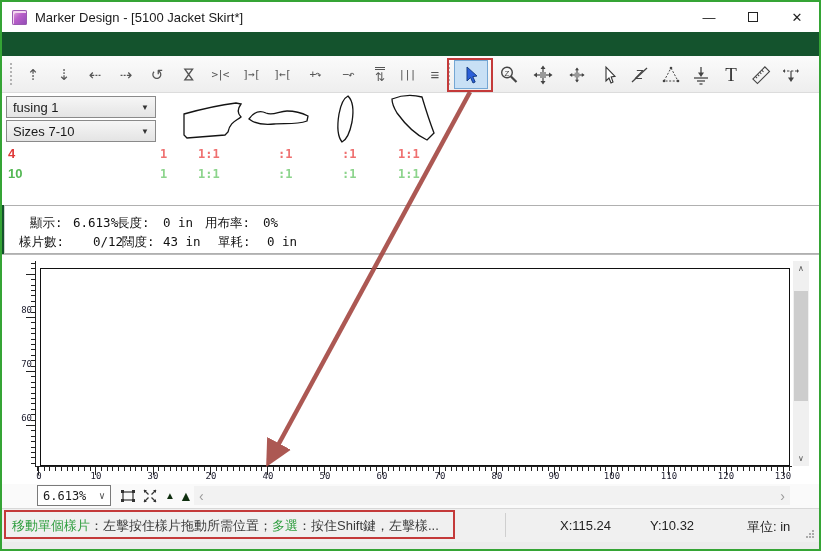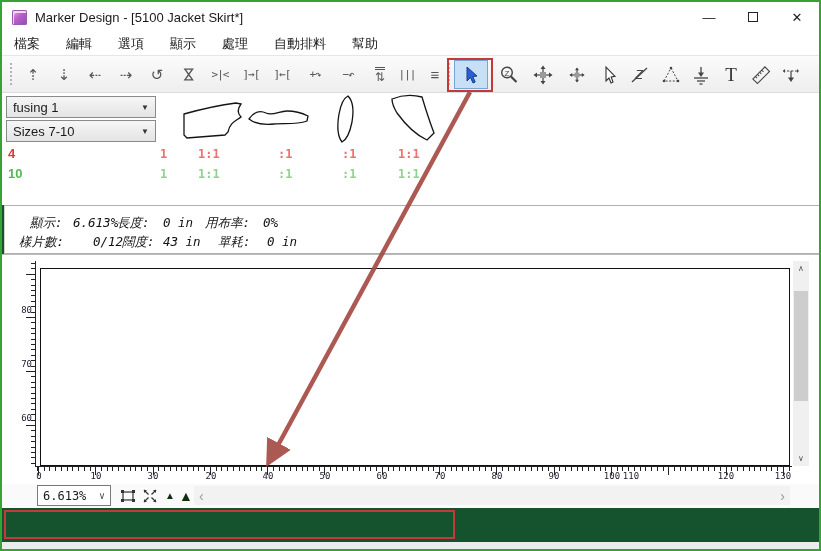--- a/index.html
+++ b/index.html
@@ -41,21 +41,21 @@
   .sizeRed{color:#e03a3a;font-weight:bold;}
   .sizeGreen{color:#55b855;font-weight:bold;}
   .ratio{position:absolute;width:44px;text-align:left;font-weight:bold;font-size:12px;font-family:"DejaVu Sans Mono",monospace;}
   .rowRed{color:#ef7070;}
   .rowGreen{color:#8cd48c;}
   .piece{position:absolute;}
   .piece path{fill:none;stroke:#141414;stroke-width:1.3;}
 
   
   #infopanel{left:2px;top:203px;width:815px;height:49px;border-top:1px solid #b0b0b0;border-bottom:1px solid #b0b0b0;border-left:1px solid #d0d0d0;background:#fff;font-family:"DejaVu Sans Mono",monospace;font-size:12.5px;color:#111;}
-  .inforow{position:absolute;left:0;width:100%;height:16px;font-style:italic;}
+  .inforow{position:absolute;left:0;width:100%;height:16px;}
   .inforow span{position:absolute;white-space:pre;}
 
   
   #canvas{left:0;top:252px;width:817px;height:230px;background:#fff;border-top:1px solid #bbb;}
   #vaxis{left:33px;top:6px;width:1px;height:205px;background:#222;}
   #vticks-min{left:29px;top:6px;width:4px;height:205px;
     background:repeating-linear-gradient(180deg,#222 0 1px,transparent 1px 5.4px);background-position:0 2px;}
   #vticks-maj{left:24px;top:6px;width:9px;height:205px;
     background:repeating-linear-gradient(180deg,#222 0 1px,transparent 1px 54px);background-position:0 56px;}
   .vlabel{position:absolute;left:6px;width:24px;text-align:right;font:9px "DejaVu Sans Mono",monospace;color:#223;}
@@ -113,29 +113,20 @@
         </span>
       <span class="winbtn">
           <span class="maxglyph"></span>
         </span>
       <span class="winbtn">
           <span>✕</span>
         </span>
     </div>
   </div>
 
-  <div id="menubar" class="abs">
-    <span class="menu-item">檔案</span>
-    <span class="menu-item">編輯</span>
-    <span class="menu-item">選項</span>
-    <span class="menu-item">顯示</span>
-    <span class="menu-item">處理</span>
-    <span class="menu-item">自動排料</span>
-    <span class="menu-item">幫助</span>
-  </div>
 
   <div id="toolbar" class="abs">
     <span class="grip" style="left:8px"></span>
     <button class="tbbtn" style="left:16px">
         <span class="glyph">⇡</span>
       </button>
     <button class="tbbtn" style="left:47px">
         <span class="glyph">⇣</span>
       </button>
     <button class="tbbtn" style="left:78px">
@@ -326,21 +317,21 @@
     <span class="hlabel" style="left:81px">10</span>
     <span class="hlabel" style="left:138px">30</span>
     <span class="hlabel" style="left:196px">20</span>
     <span class="hlabel" style="left:253px">40</span>
     <span class="hlabel" style="left:310px">50</span>
     <span class="hlabel" style="left:367px">60</span>
     <span class="hlabel" style="left:425px">70</span>
     <span class="hlabel" style="left:482px">80</span>
     <span class="hlabel" style="left:539px">90</span>
     <span class="hlabel" style="left:597px">100</span>
-    <span class="hlabel" style="left:616px">110</span>
+    <span class="hlabel" style="left:654px">110</span>
     <span class="hlabel" style="left:711px">120</span>
     <span class="hlabel" style="left:768px">130</span>
 
     <div id="vscroll" class="abs">
       <span class="sbtn" style="top:0">
           <span>∧</span>
         </span>
       <div id="vthumb"></div>
       <span class="sbtn" style="top:190px">
           <span>∨</span>
@@ -373,20 +364,30 @@
     <div id="hscroll">
       <span class="hchev" style="left:5px">
           <span>‹</span>
         </span>
       <span class="hchev" style="right:5px">
           <span>›</span>
         </span>
     </div>
   </div>
 
+  <div id="statusbar" class="abs">
+    <div id="hintmsg">
+      <span class="hintGreen">移動單個樣片</span><span>：左擊按住樣片拖動所需位置；</span><span class="hintGreen">多選</span><span>：按住Shift鍵，左擊樣...</span>
+    </div>
+    <div id="statdivider"></div>
+    <span class="statval" style="left:558px">X:115.24</span>
+    <span class="statval" style="left:648px">Y:10.32</span>
+    <span class="statval" style="left:745px">單位: in</span>
+    <span id="grip"></span>
+  </div>
   <div id="bottomframe" class="abs"></div>
 
   <div class="abs redbox" style="left:445px;top:56px;width:46px;height:34px"></div>
   <div class="abs redbox" style="left:2px;top:508px;width:451px;height:29px"></div>
 
   <svg id="arrowlayer" class="abs">
     <defs>
       <marker id="ah" markerWidth="6" markerHeight="6" refX="4.2" refY="3" orient="auto">
         <path d="M0,0 L6,3 L0,6 Z" fill="#a64a45"></path>
       </marker>

